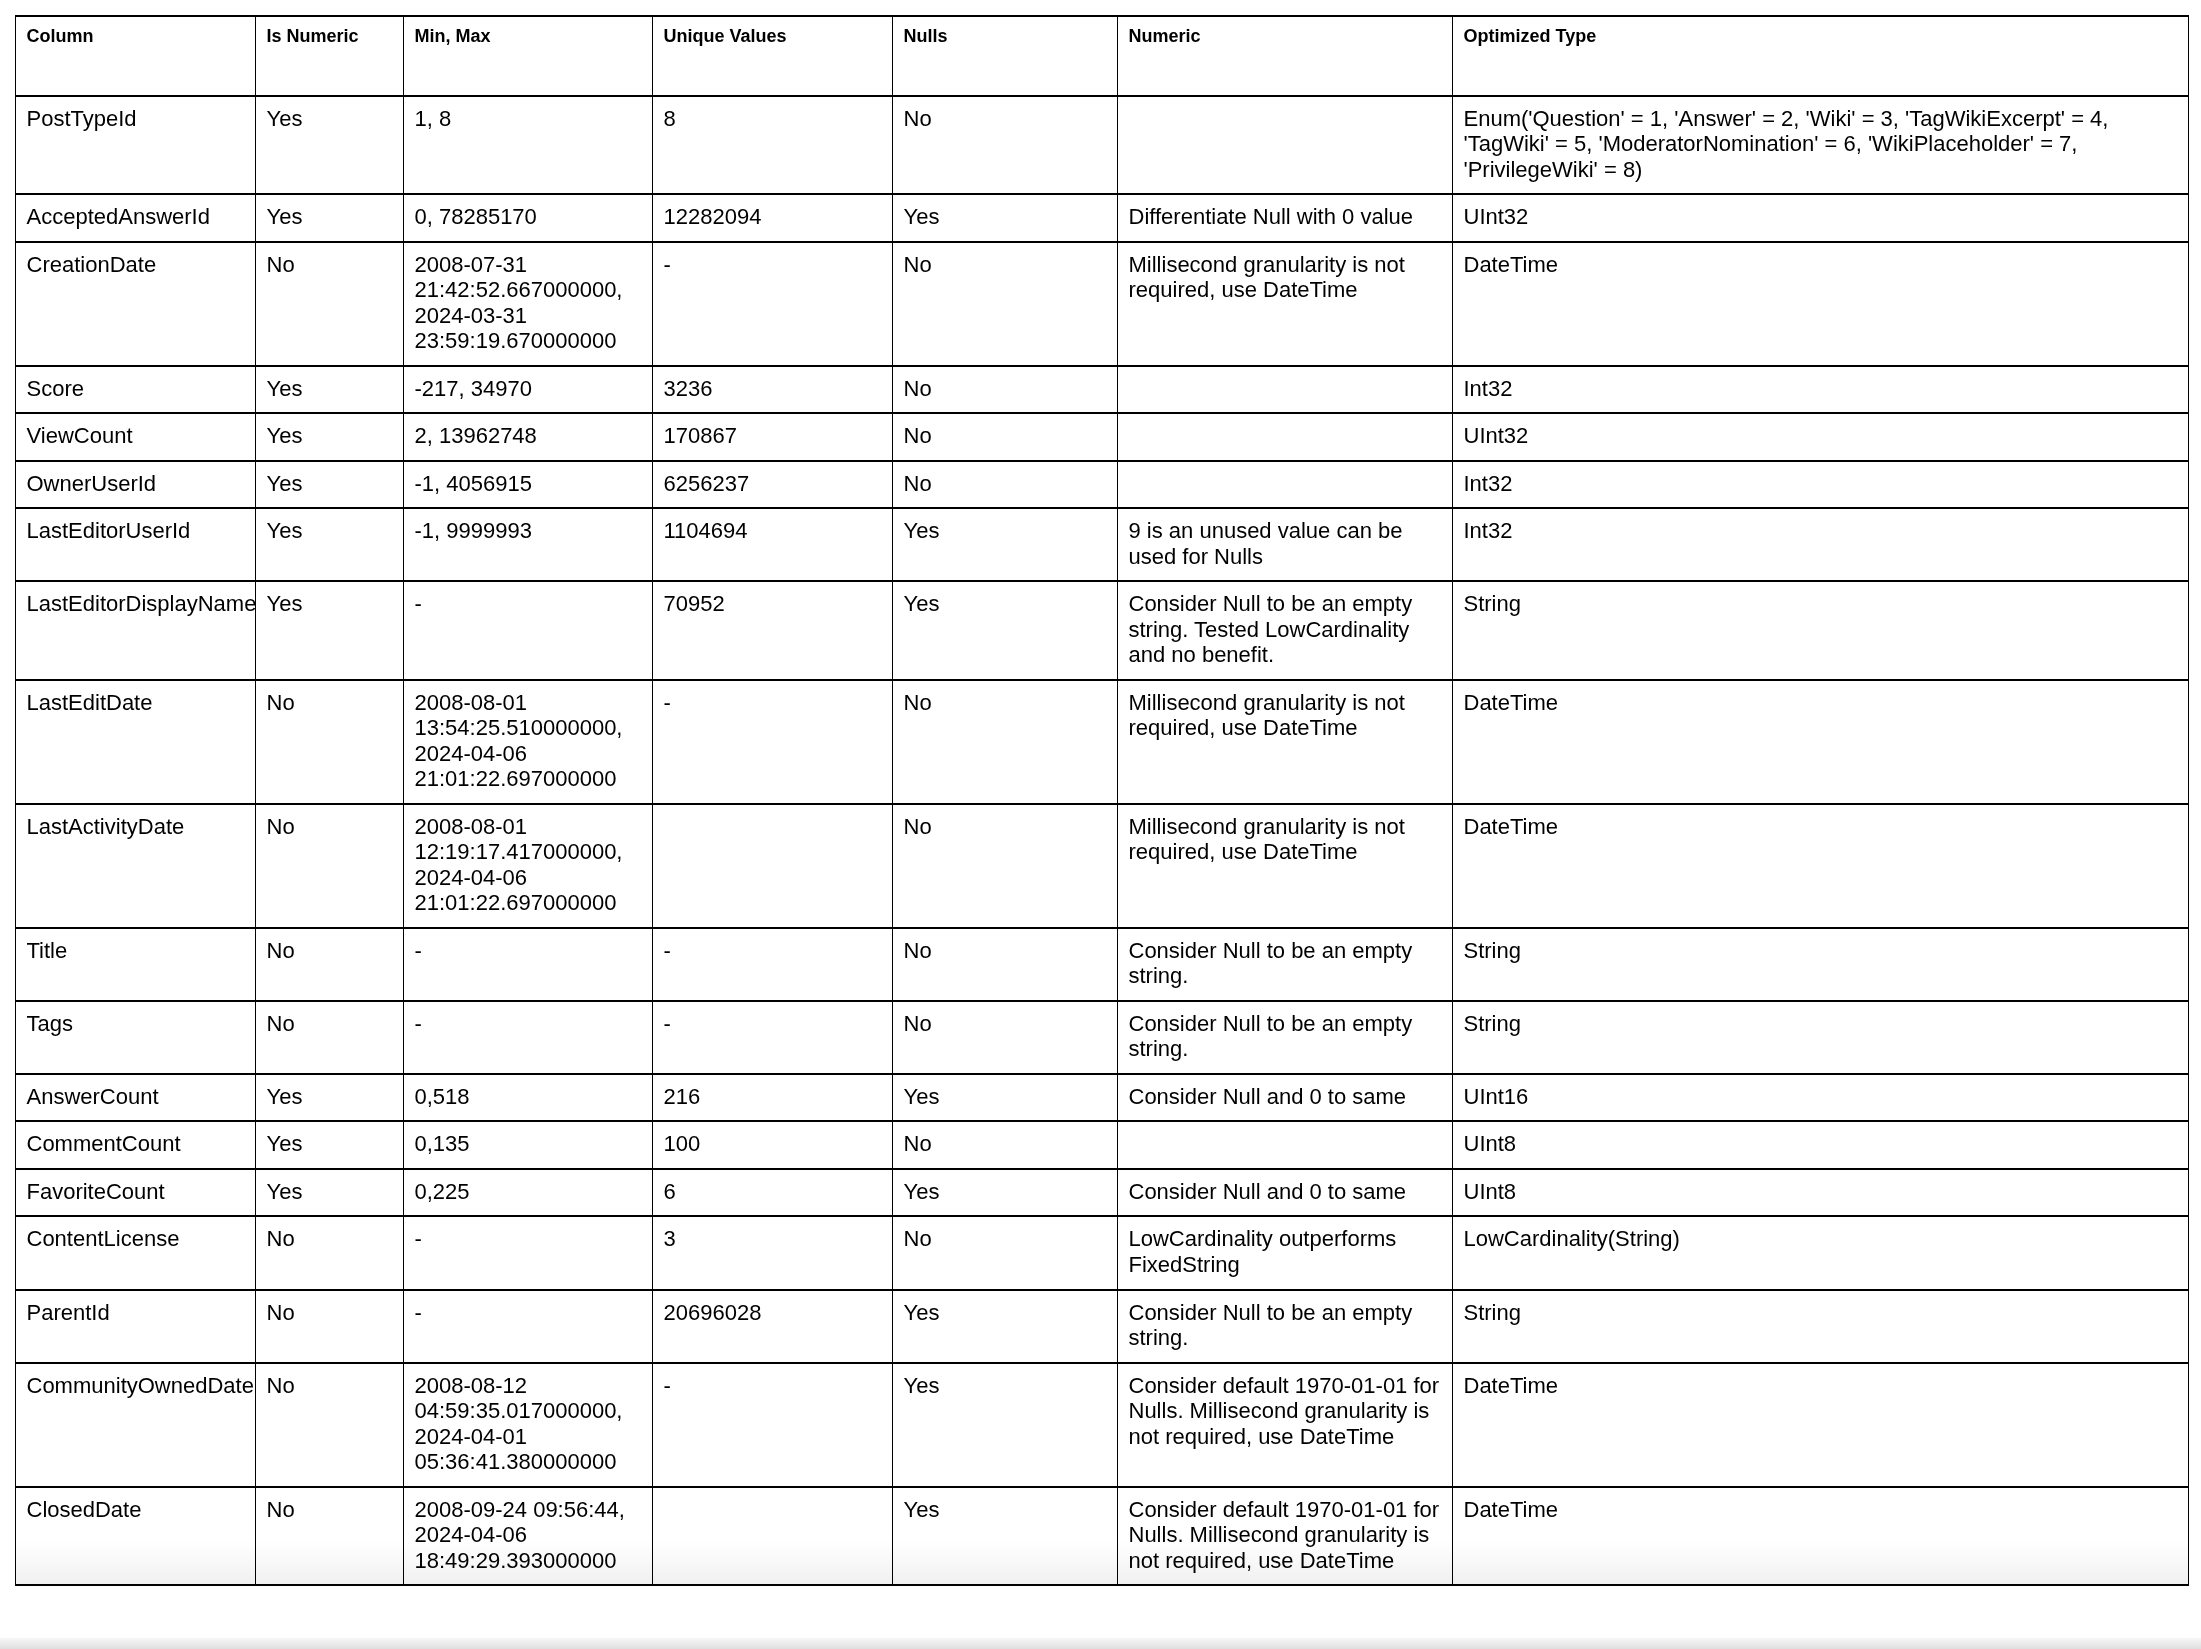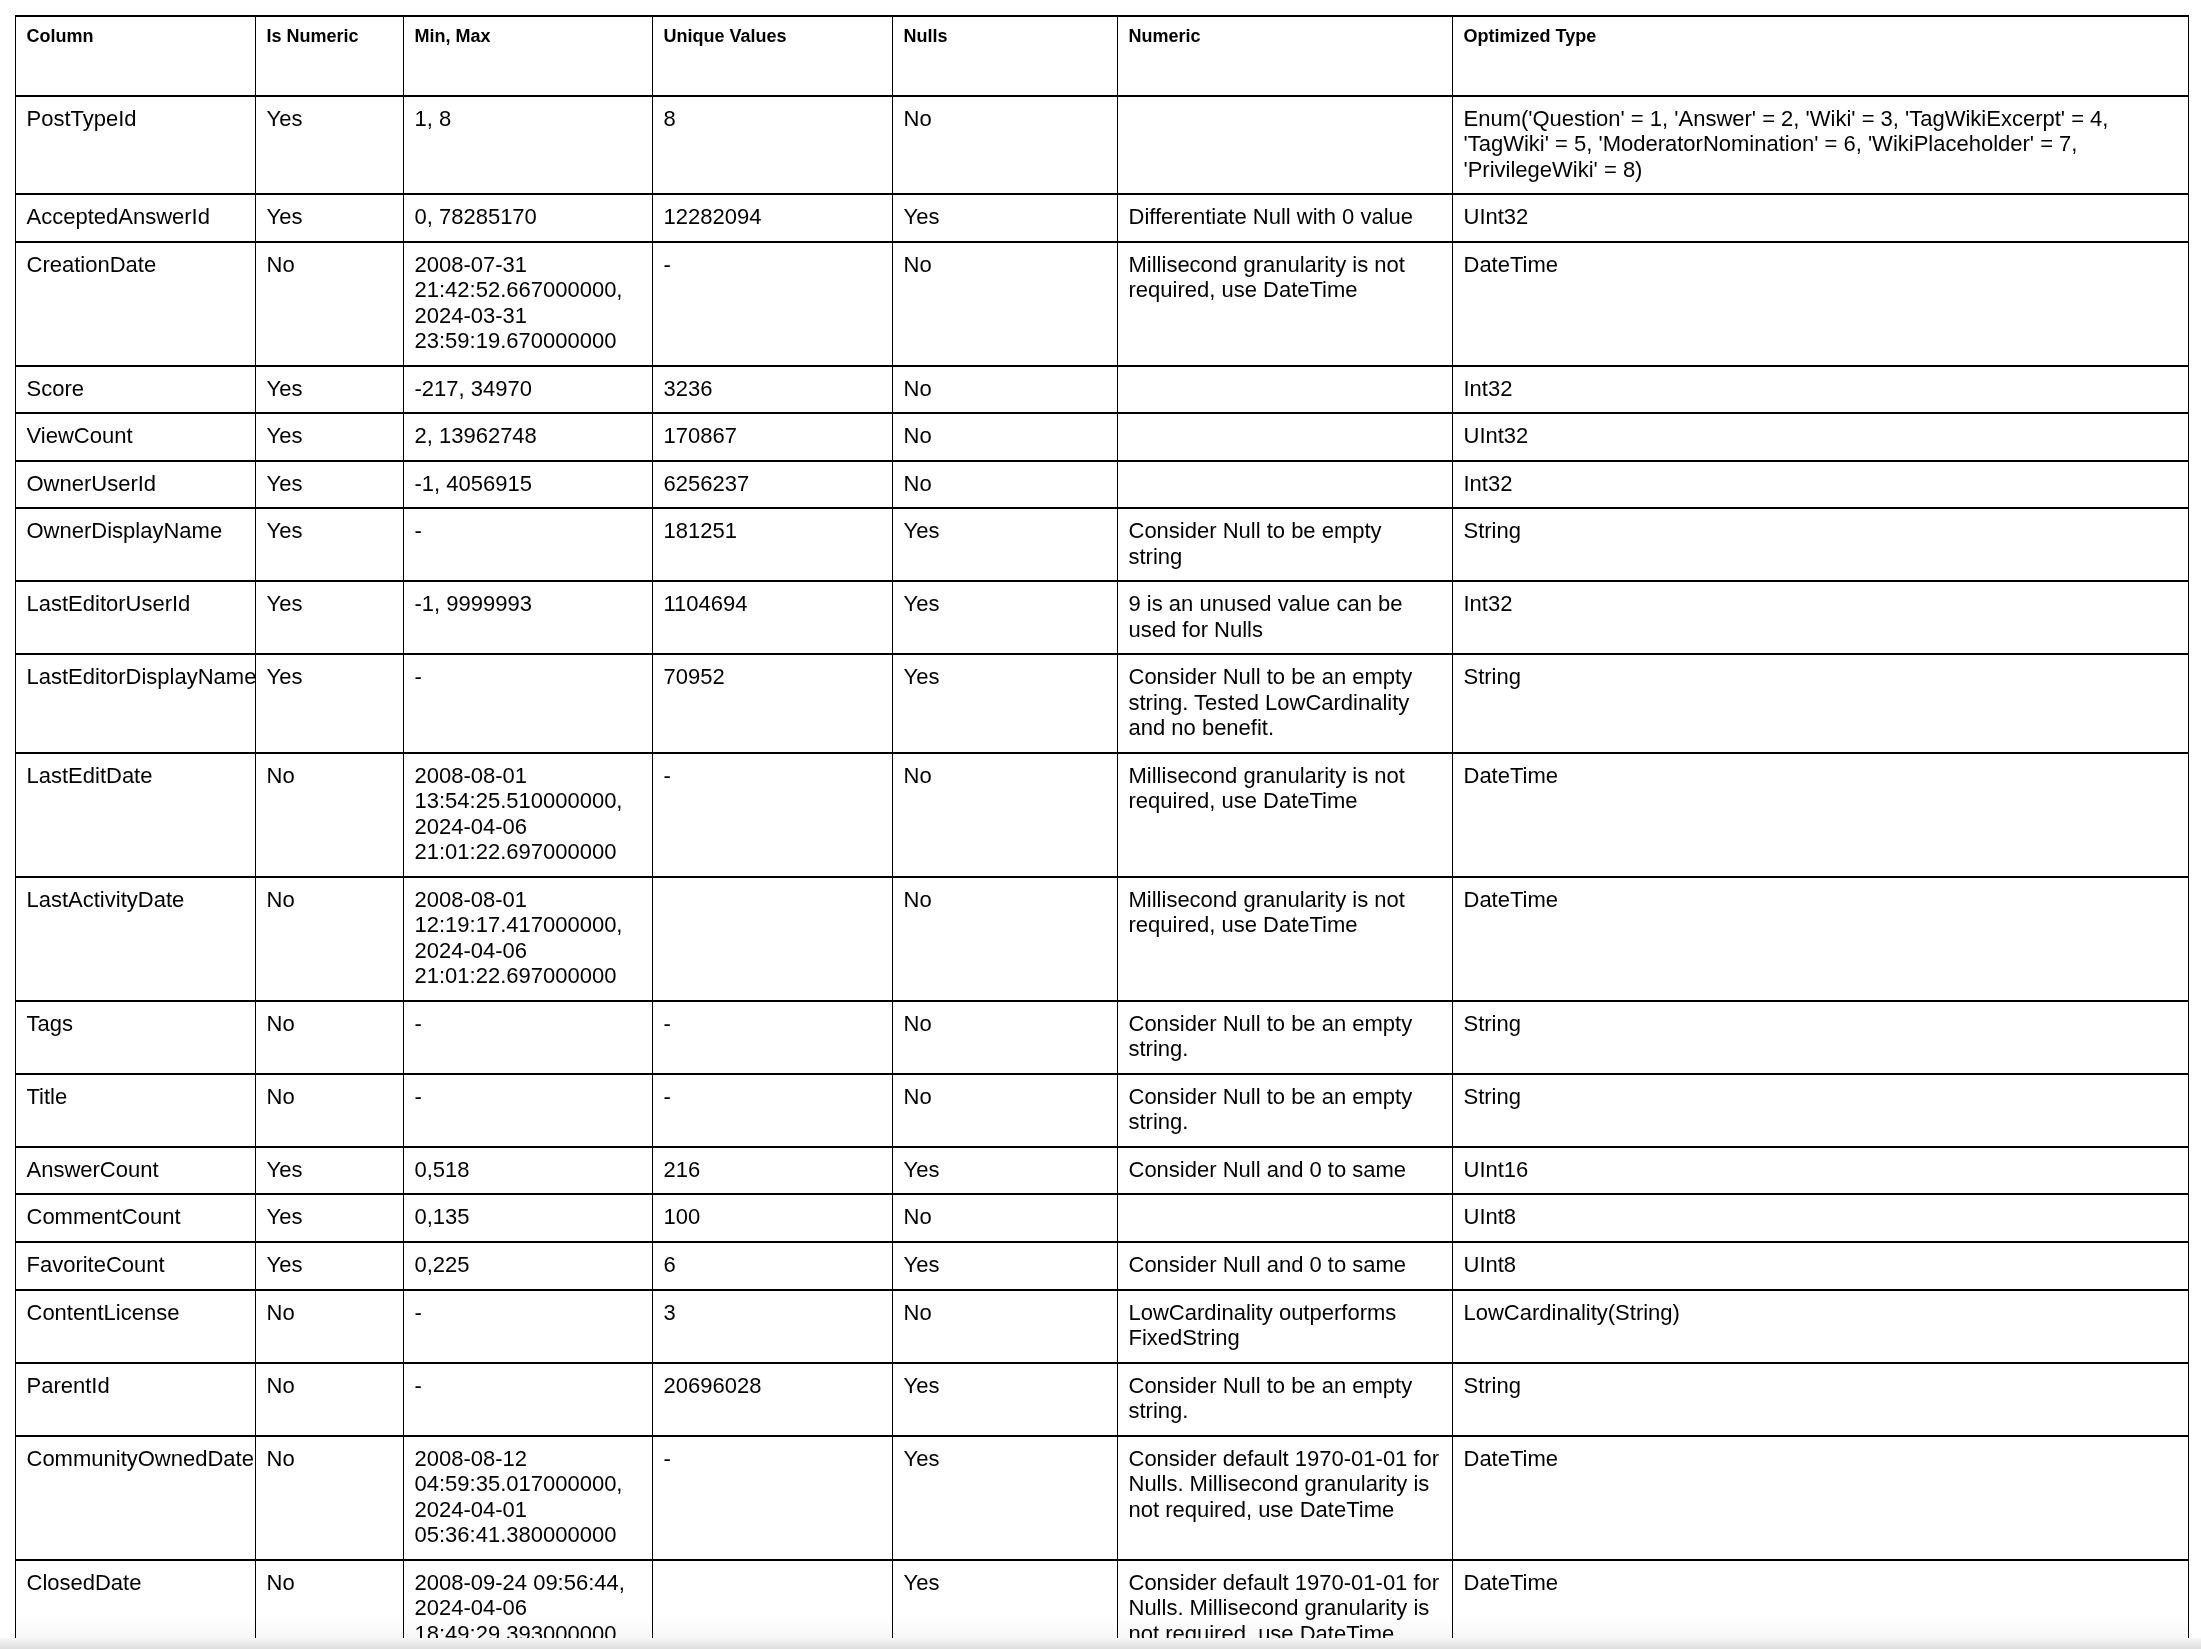--- a/index.html
+++ b/index.html
@@ -148,29 +148,20 @@
         <tr>
           <td>OwnerUserId</td>
           <td>Yes</td>
           <td>-1, 4056915</td>
           <td>6256237</td>
           <td>No</td>
           <td></td>
           <td>Int32</td>
         </tr>
         <tr>
-          <td>OwnerDisplayName</td>
-          <td>Yes</td>
-          <td>-</td>
-          <td>181251</td>
-          <td>Yes</td>
-          <td>Consider Null to be empty string</td>
-          <td>String</td>
-        </tr>
-        <tr>
           <td>LastEditorUserId</td>
           <td>Yes</td>
           <td>-1, 9999993</td>
           <td>1104694</td>
           <td>Yes</td>
           <td>9 is an unused value can be used for Nulls</td>
           <td>Int32</td>
         </tr>
         <tr>
           <td>LastEditorDisplayName</td>
@@ -193,30 +184,30 @@
         <tr>
           <td>LastActivityDate</td>
           <td>No</td>
           <td>2008-08-01 12:19:17.417000000, 2024-04-06 21:01:22.697000000</td>
           <td></td>
           <td>No</td>
           <td>Millisecond granularity is not required, use DateTime</td>
           <td>DateTime</td>
         </tr>
         <tr>
+          <td>Title</td>
+          <td>No</td>
+          <td>-</td>
+          <td>-</td>
+          <td>No</td>
+          <td>Consider Null to be an empty string.</td>
+          <td>String</td>
+        </tr>
+        <tr>
           <td>Tags</td>
-          <td>No</td>
-          <td>-</td>
-          <td>-</td>
-          <td>No</td>
-          <td>Consider Null to be an empty string.</td>
-          <td>String</td>
-        </tr>
-        <tr>
-          <td>Title</td>
           <td>No</td>
           <td>-</td>
           <td>-</td>
           <td>No</td>
           <td>Consider Null to be an empty string.</td>
           <td>String</td>
         </tr>
         <tr>
           <td>AnswerCount</td>
           <td>Yes</td>

